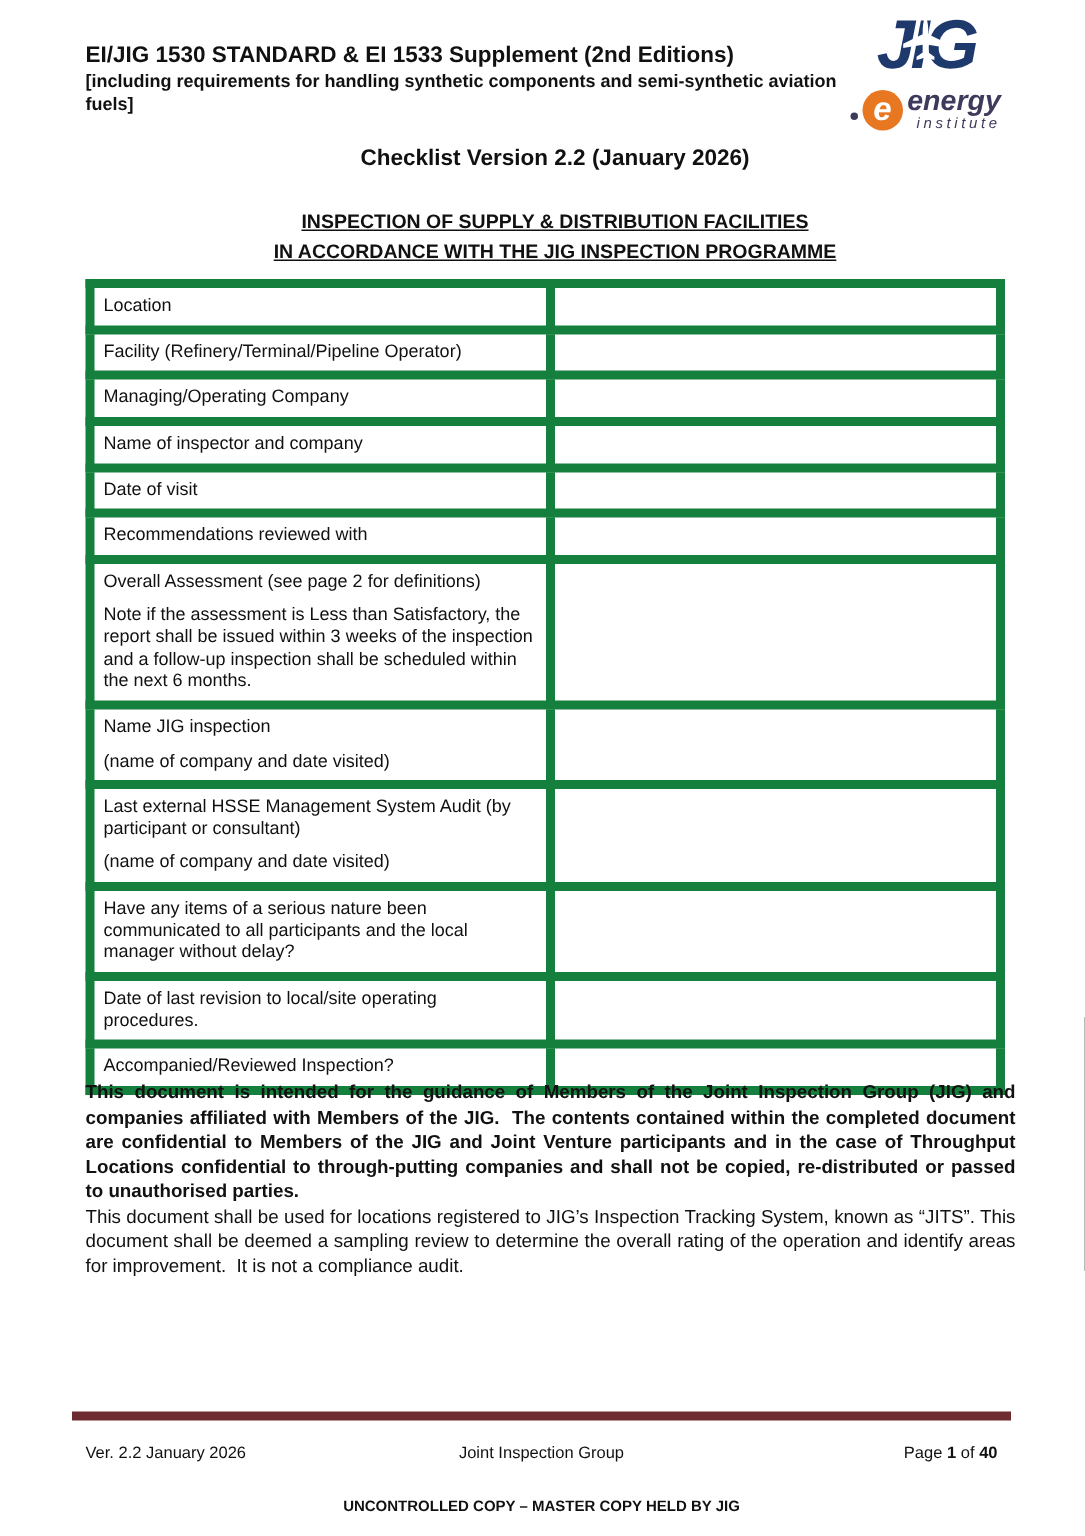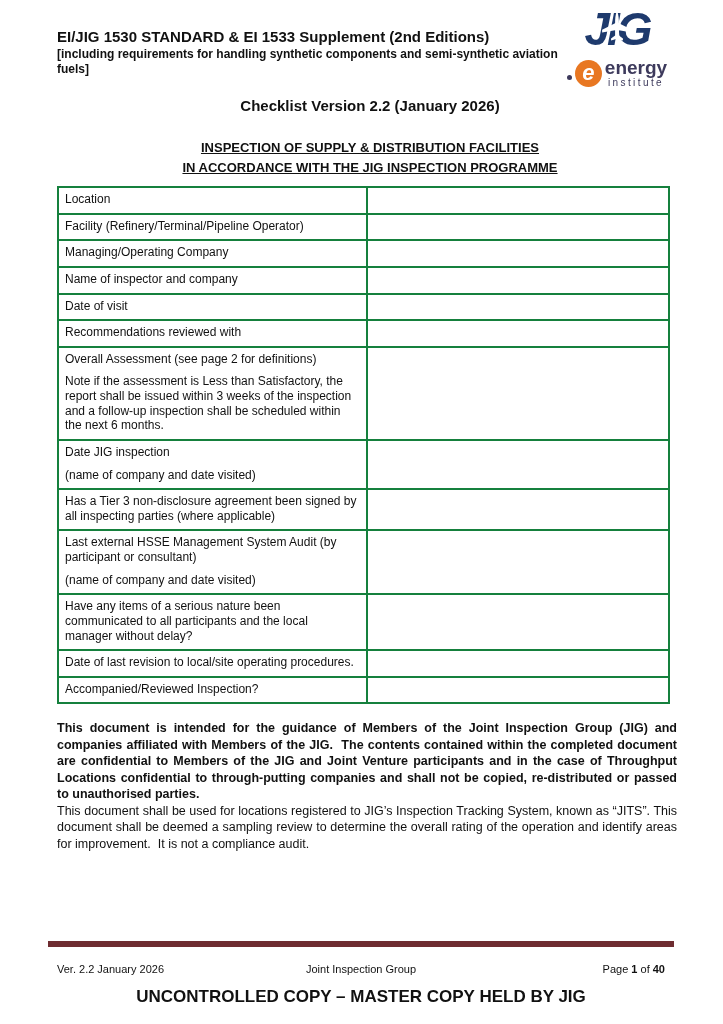--- a/index.html
+++ b/index.html
@@ -18,47 +18,47 @@
   .doc-subheading{font-size:12px;font-weight:bold;margin-top:2px;line-height:1.25;}
   .logos{position:absolute;right:6px;top:-22px;width:120px;text-align:center;}
   .jig-logo{display:inline-block;position:relative;}
   .jig-letters{font-size:46px;font-weight:bold;font-style:italic;color:var(--navy);
     letter-spacing:-3px;line-height:1;}
   .jig-plane{position:absolute;left:50%;top:50%;transform:translate(-50%,-54%);}
   .ei-logo{margin-top:6px;display:flex;align-items:center;justify-content:center;gap:3px;}
   .ei-dot{width:5px;height:5px;border-radius:50%;background:var(--eitext);margin-top:8px;}
   .ei-ball{width:27px;height:27px;border-radius:50%;background:var(--orange);color:#fff;
     font-weight:bold;font-size:22px;line-height:25px;text-align:center;font-style:italic;}
-  .ei-words{text-align:center;color:var(--eitext);}
+  .ei-words{text-align:right;color:var(--eitext);font-style:italic;}
   .ei-energy{font-size:19px;font-weight:bold;line-height:1;}
   .ei-institute{font-size:10px;letter-spacing:2.4px;line-height:1;margin-top:1px;}
   .version-line{margin-top:20px;text-align:center;font-size:15px;font-weight:bold;}
   .main-title{margin-top:24px;text-align:center;font-size:13px;font-weight:bold;line-height:1.55;}
   .main-title div{text-decoration:underline;}
   
   .info-table{position:absolute;top:186px;left:57px;width:613px;border-collapse:collapse;}
-  .info-table td{border:2px solid #15803d;vertical-align:top;padding:4px 8px 6px 6px;
+  .info-table td{border:6px solid #15803d;vertical-align:top;padding:4px 8px 6px 6px;
     font-size:12px;line-height:1.22;}
   .info-table td.label-cell{width:50.5%;}
   .cell-para + .cell-para{margin-top:8px;}
   .cell-para:empty{display:none;}
   
   .body-text{position:absolute;top:720px;left:57px;width:620px;font-size:12.5px;line-height:1.32;}
   .body-text p{text-align:justify;}
   .p-bold{font-weight:bold;}
   .p-gap{}
   
   .footer{position:absolute;left:48px;right:49px;top:941px;}
   .footer-rule{height:6px;background:var(--accent);}
   .footer-row{display:flex;justify-content:space-between;align-items:baseline;
     margin-top:16px;font-size:11px;padding:0 9px 0 9px;}
   .footer-center{position:absolute;left:0;right:0;text-align:center;font-size:11px;}
   .footer-row .slot{position:relative;z-index:1;background:transparent;}
   .page-num{font-weight:bold;}
-  .uncontrolled{margin-top:12px;text-align:center;font-size:17px;font-weight:bold;}
+  .uncontrolled{margin-top:24px;text-align:center;font-size:10px;font-weight:bold;}
 </style>
 </head>
 <body>
 
 <div class="page">
 
   <div class="header-area">
     <div class="header-text">
       <div class="doc-heading">EI/JIG 1530 STANDARD &amp; EI 1533 Supplement (2nd Editions)</div>
       <div class="doc-subheading">[including requirements for handling synthetic components and semi-synthetic aviation fuels]</div>
@@ -130,28 +130,22 @@
       </tr>
       <tr>
         <td class="label-cell">
             <div class="cell-para">Overall Assessment (see page 2 for definitions)</div>
             <div class="cell-para">Note if the assessment is Less than Satisfactory, the report shall be issued within 3 weeks of the inspection and a follow-up inspection shall be scheduled within the next 6 months.</div>
           </td>
         <td class="value-cell"></td>
       </tr>
       <tr>
         <td class="label-cell">
-            <div class="cell-para">Date JIG inspection</div>
+            <div class="cell-para">Name JIG inspection</div>
             <div class="cell-para">(name of company and date visited)</div>
-          </td>
-        <td class="value-cell"></td>
-      </tr>
-      <tr>
-        <td class="label-cell">
-            <div class="cell-para">Has a Tier 3 non-disclosure agreement been signed by all inspecting parties (where applicable)</div>
           </td>
         <td class="value-cell"></td>
       </tr>
       <tr>
         <td class="label-cell">
             <div class="cell-para">Last external HSSE Management System Audit (by participant or consultant)</div>
             <div class="cell-para">(name of company and date visited)</div>
           </td>
         <td class="value-cell"></td>
       </tr>

